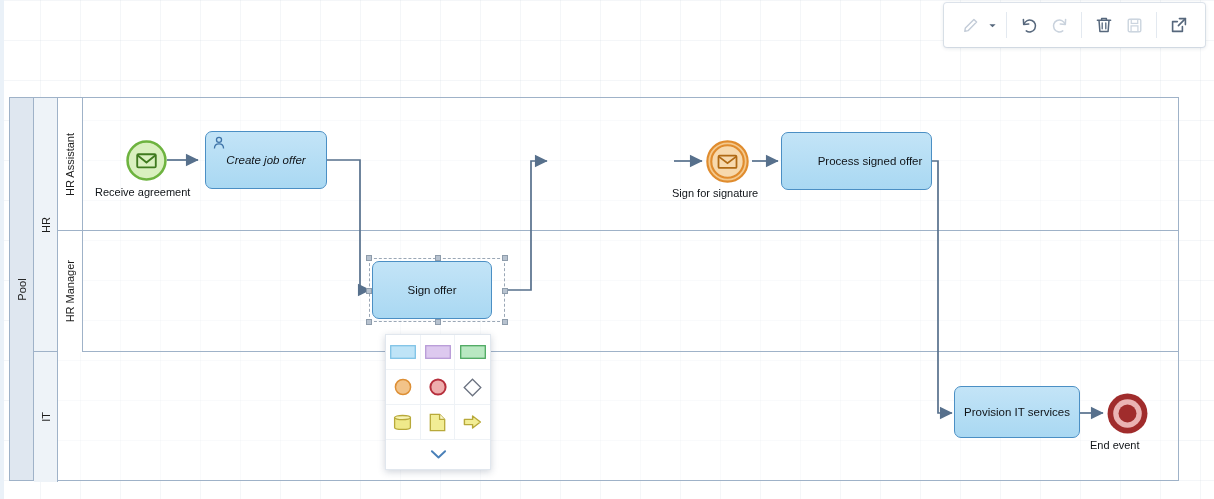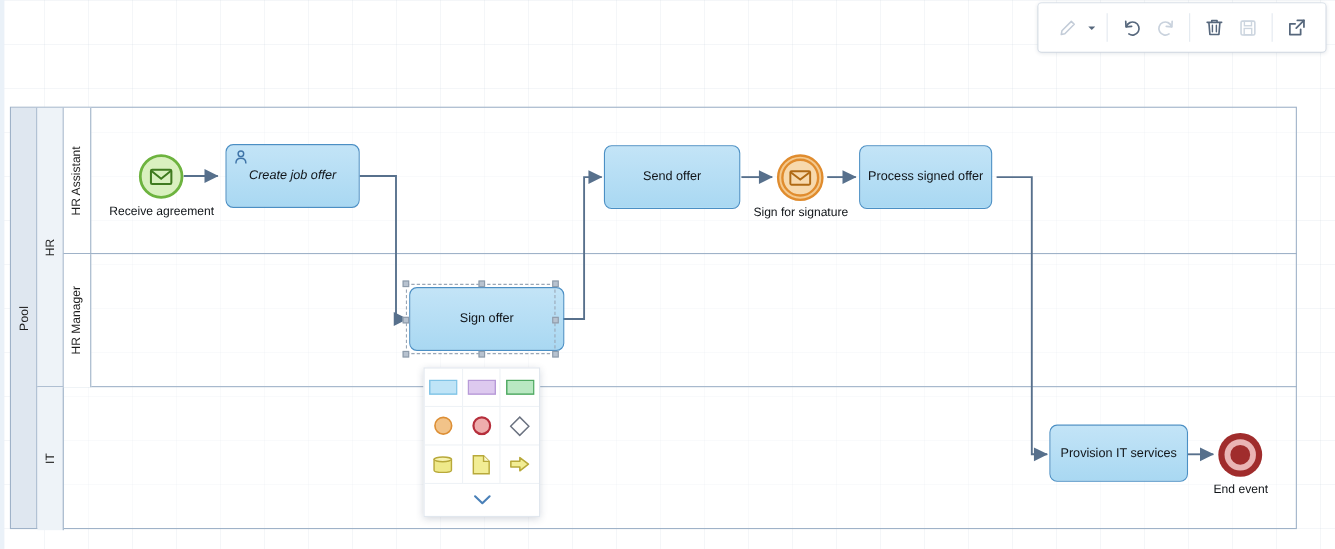--- a/index.html
+++ b/index.html
@@ -123,21 +123,21 @@
     z-index: 12;
   }
   .task .task-icon {
     position: absolute; left: 6px; top: 4px;
     width: 14px; height: 14px;
   }
 
   .evt-label {
     position: absolute;
     font-size: 11px; color: #101418;
-    text-align: center; white-space: nowrap;
+    white-space: nowrap;
     z-index: 12;
   }
 
   .event { position: absolute; z-index: 12; }
 
   
   #selection {
     position: absolute;
     border: 1px dashed #9aa7b6;
     z-index: 14;
@@ -313,49 +313,46 @@
     <div class="evt-label" style="left:95px; top:186px; width:104px;">Receive agreement</div>
 
     <div class="task" style="left:205px; top:131px; width:122px; height:58px;font-style:italic;">
       <svg class="task-icon" viewBox="0 0 16 16">
         <circle cx="8" cy="4.4" r="2.9" fill="none" stroke="#3f74a8" stroke-width="1.5"></circle>
         <path d="M2.8 14.4 C2.8 10.6 5.2 9 8 9 C10.8 9 13.2 10.6 13.2 14.4" fill="none" stroke="#3f74a8" stroke-width="1.5"></path>
       </svg>
       <span>Create job offer</span>
     </div>
 
-    <div class="task" style="left:372px; top:261px; width:141px; height:58px;">
+    <div class="task" style="left:372px; top:261px; width:120px; height:58px;">
       <span>Sign offer</span>
     </div>
     <div id="selection" style="left:369px; top:258px; width:136px; height:64px;">
       <div class="handle" style="left:-4px;  top:-4px;"></div>
       <div class="handle" style="left:65px;  top:-4px;"></div>
       <div class="handle" style="right:-4px; top:-4px;"></div>
       <div class="handle" style="left:-4px;  top:29px;"></div>
       <div class="handle" style="right:-4px; top:29px;"></div>
       <div class="handle" style="left:-4px;  bottom:-4px;"></div>
       <div class="handle" style="left:65px;  bottom:-4px;"></div>
       <div class="handle" style="right:-4px; bottom:-4px;"></div>
     </div>
 
-    <div class="task" style="left:549px; top:132px; width:124px; height:58px;">
-      <span>Send offer</span>
-    </div>
 
     <div class="event" style="left:705px; top:139px; width:45px; height:45px;">
       <svg width="45" height="45" viewBox="0 0 46 46">
         <circle cx="23" cy="23" r="20.6" fill="#f4c98d" stroke="#e08c2e" stroke-width="2.2"></circle>
         <circle cx="23" cy="23" r="16.6" fill="#f7d9ad" stroke="#e08c2e" stroke-width="2.2"></circle>
         <rect x="13.8" y="17" width="18.4" height="12.6" rx="1.1" fill="none" stroke="#b06a14" stroke-width="1.8"></rect>
         <path d="M13.8 17.8 L23 24.8 L32.2 17.8" fill="none" stroke="#b06a14" stroke-width="1.8"></path>
       </svg>
     </div>
     <div class="evt-label" style="left:672px; top:187px; width:112px;">Sign for signature</div>
 
-    <div class="task" style="left:781px; top:132px; width:121px; height:58px;">
+    <div class="task" style="left:781px; top:132px; width:151px; height:58px;padding-left:27px;">
       <span>Process signed offer</span>
     </div>
 
     <div class="task" style="left:954px; top:386px; width:126px; height:52px;">
       <span>Provision IT services</span>
     </div>
 
     <div class="event" style="left:1105px; top:391px; width:45px; height:45px;">
       <svg width="45" height="45" viewBox="0 0 46 46">
         <circle cx="23" cy="23" r="20.4" fill="#a02c2c"></circle>

